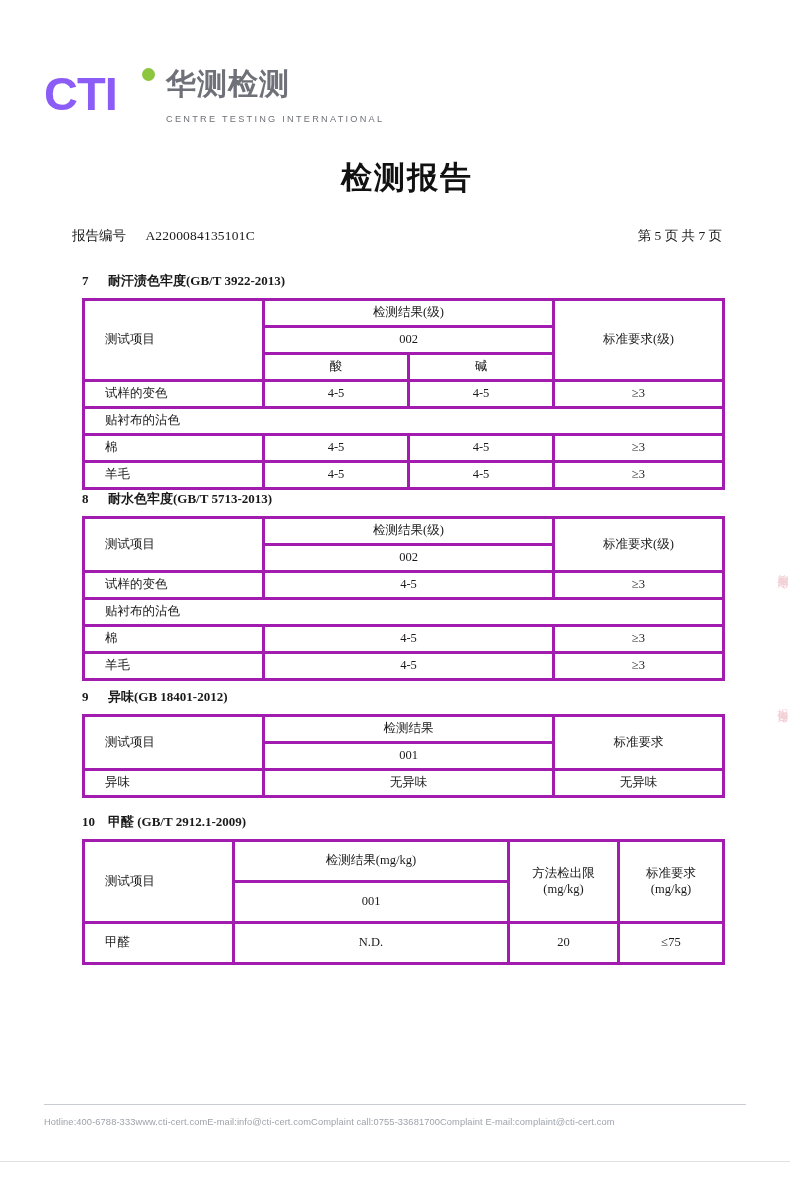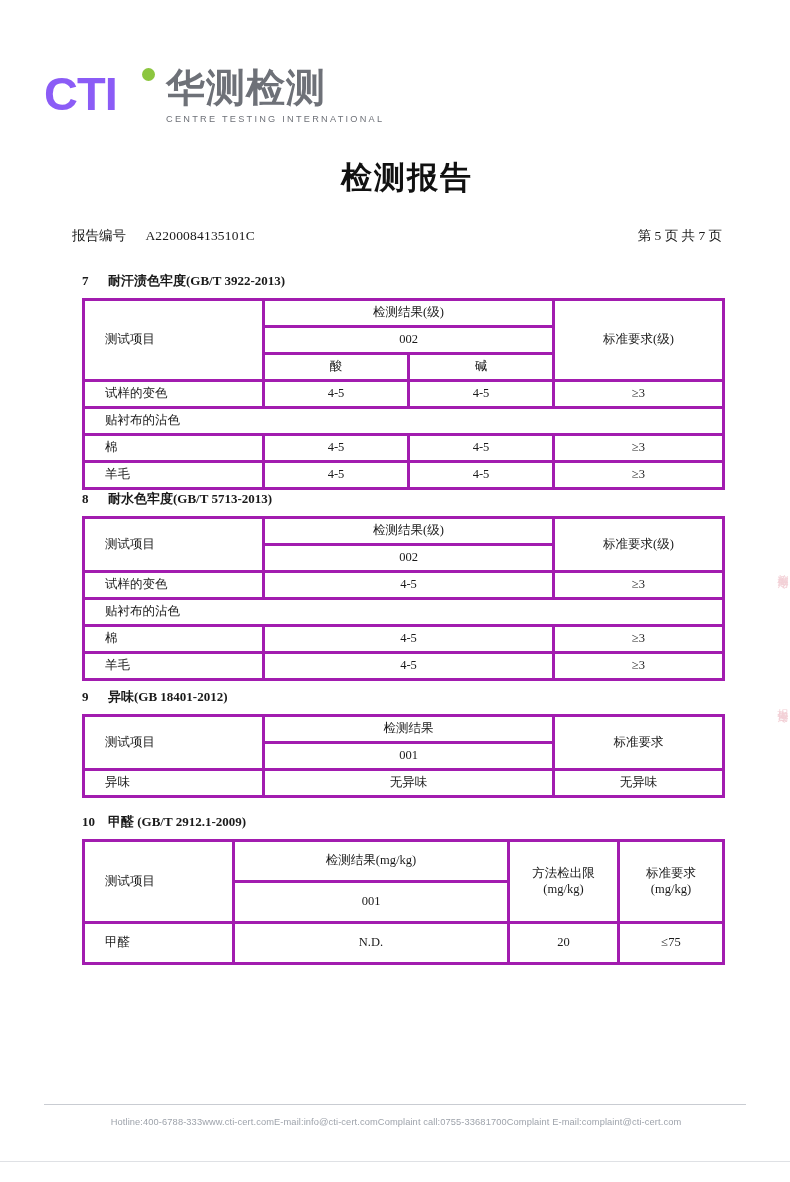--- a/index.html
+++ b/index.html
@@ -45,21 +45,21 @@
     width: 13px;
     height: 13px;
     border-radius: 50%;
     background: #8cc63f;
   }
   .logo-cn {
     position: absolute;
     left: 122px;
     top: 0px;
     font-family: "DejaVu Sans", "Liberation Sans", sans-serif;
-    font-size: 39px;
+    font-size: 30px;
     font-weight: 700;
     letter-spacing: 1px;
     color: #6e7178;
     line-height: 1.05;
     white-space: nowrap;
   }
   .logo-sub {
     position: absolute;
     left: 122px;
     top: 46px;
@@ -156,21 +156,21 @@
     width: 790px;
     height: 1px;
     background: #dfe1e5;
   }
   .footer {
     position: absolute;
     left: 44px;
     top: 1117px;
     width: 704px;
     display: flex;
-    justify-content: center;
+    justify-content: flex-start;
     align-items: center;
     font-family: "Liberation Sans", "DejaVu Sans", sans-serif;
     font-size: 9.3px;
     color: #9ea3ab;
     white-space: nowrap;
   }
   .footer span { letter-spacing: .1px; }
   
   .edge-stamp {
     position: absolute;

